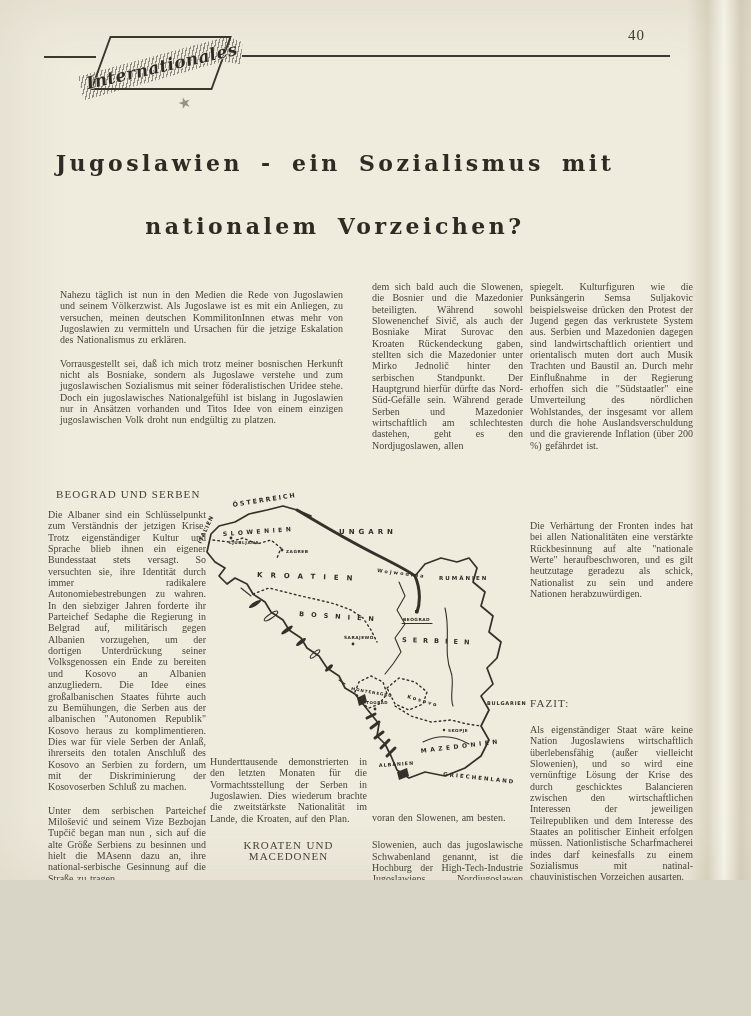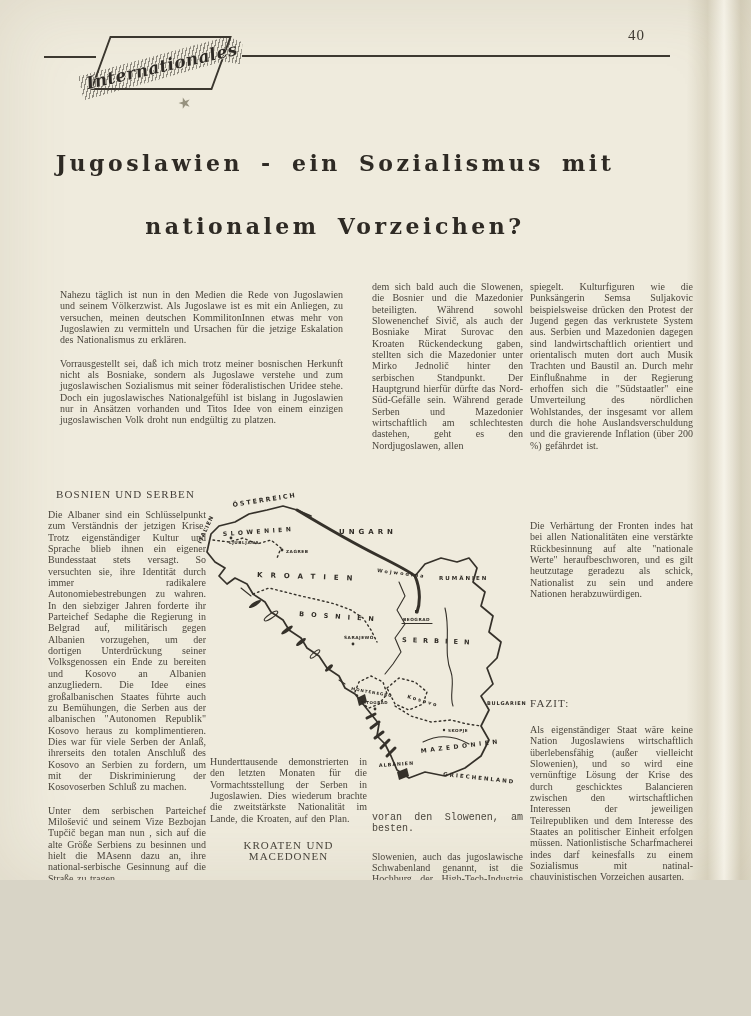--- a/index.html
+++ b/index.html
@@ -78,21 +78,21 @@
   .intro{left:48px;top:277px;width:307px;}
   .intro p{margin:12px;}
   .col1{left:48px;top:509px;width:158px;}
   .col2-lower{left:210px;top:756px;width:157px;}
   .col2-lower .sect{
     text-align:center;font-size:11px;letter-spacing:1px;margin:16px 10px 12px 10px;
     text-align-last:center;
   }
   .col3-top{left:372px;top:281px;width:151px;}
   .col3-lower{left:372px;top:812px;width:151px;}
-  .col3-lower p:first-child{margin-bottom:16px;font-family:Liberation Mono, monospace;}
+  .col3-lower p:first-child{margin-bottom:16px;}
   .col4-top{left:530px;top:281px;width:163px;}
   .col4-mid{left:530px;top:520px;width:163px;}
   .fazit-hdg{left:530px;top:697px;}
   .fazit-p{left:530px;top:724px;width:163px;}
   .author{left:530px;top:941px;width:163px;}
   .albaner-hdg{left:56px;top:488px;}
 
   
   .map{position:absolute;left:193px;top:492px;width:348px;height:325px;}
   .map svg{width:100%;height:100%;}
@@ -125,21 +125,21 @@
   </div>
 
   <div class="title-line t2">nationalem Vorzeichen?</div>
   <div class="title-line t1">Jugoslawien - ein Sozialismus mit</div>
 
   <div class="txt intro">
     <p>Nahezu täglich ist nun in den Medien die Rede von Jugoslawien und seinem Völkerzwist. Als Jugoslawe ist es mit ein Anliegen, zu versuchen, meinen deutschen KommilitonInnen etwas mehr von Jugoslawien zu vermitteln und Ursachen für die jetzige Eskalation des Nationalismus zu erklären.</p>
     <p>Vorrausgestellt sei, daß ich mich trotz meiner bosnischen Herkunft nicht als Bosniake, sondern als Jugoslawe verstehe und zum jugoslawischen Sozialismus mit seiner föderalistischen Uridee stehe. Doch ein jugoslawisches Nationalgefühl ist bislang in Jugoslawien nur in Ansätzen vorhanden und Titos Idee von einem einzigen jugoslawischen Volk droht nun endgültig zu platzen.</p>
   </div>
 
-  <div class="hdg albaner-hdg">BOSNIEN UND SERBEN</div>
+  <div class="hdg albaner-hdg">BEOGRAD UND SERBEN</div>
   <div class="txt col1">
     <p>Die Albaner sind ein Schlüsselpunkt zum Verständnis der jetzigen Krise. Trotz eigenständiger Kultur und Sprache blieb ihnen ein eigener Bundesstaat stets versagt. So versuchten sie, ihre Identität durch immer radikalere Autonomiebestrebungen zu wahren. In den siebziger Jahren forderte ihr Parteichef Sedaphe die Regierung in Belgrad auf, militärisch gegen Albanien vorzugehen, um der dortigen Unterdrückung seiner Volksgenossen ein Ende zu bereiten und Kosovo an Albanien anzugliedern. Die Idee eines großalbanischen Staates führte auch zu Bemühungen, die Serben aus der albanischen "Autonomen Republik" Kosovo heraus zu komplimentieren. Dies war für viele Serben der Anlaß, ihrerseits den totalen Anschluß des Kosovo an Serbien zu fordern, um mit der Diskriminierung der Kosovoserben Schluß zu machen.</p>
     <p>Unter dem serbischen Parteichef Milošević und seinem Vize Bezbojan Tupčič began man nun , sich auf die alte Größe Serbiens zu besinnen und hielt die MAsenn dazu an, ihre national-serbische Gesinnung auf die Straße zu tragen.</p>
   </div>
 
   <div class="map">
     <svg viewBox="0 0 348 325">
 
       <path class="ln outer" d="M18,42 L26,34 L42,30 L56,22 L74,18 L90,14 L104,18 L118,24
         M222,84 L232,72 L248,66 L264,70 L276,66 L284,76 L280,90 L292,100 L288,114 L300,124 L296,140 L308,150 L304,166 L294,176 L300,192 L288,204 L296,218 L288,234 L296,248 L288,264 L272,276 L252,284 L232,280 L216,286 L204,278 L198,264 L192,252 L184,244 L186,232 L178,222 L170,212

